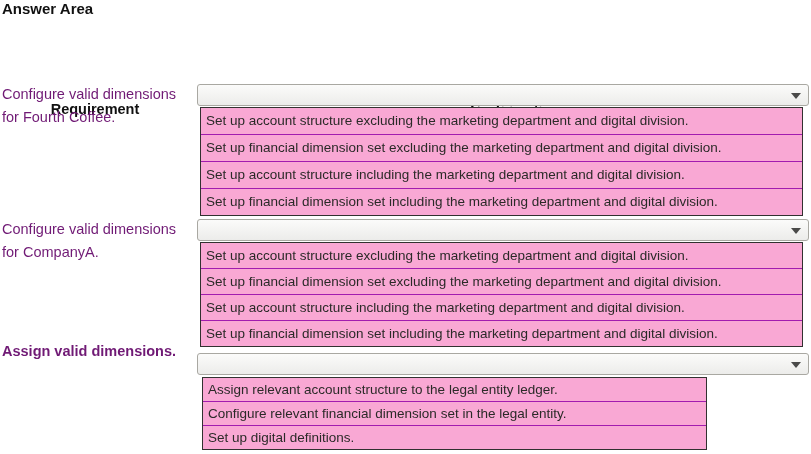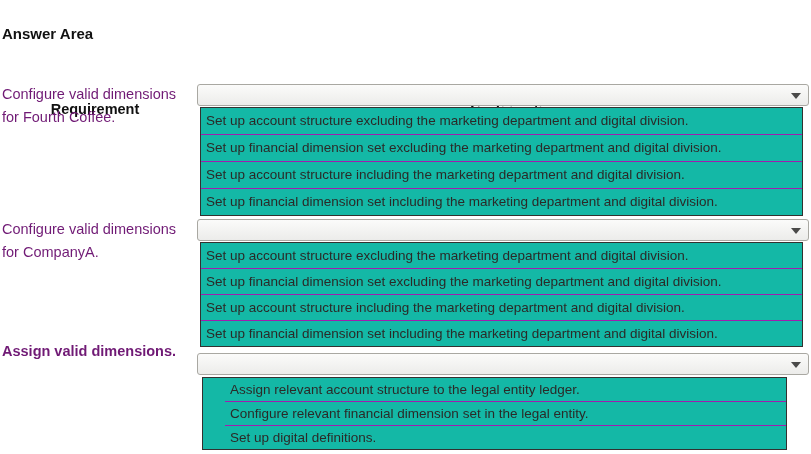--- a/index.html
+++ b/index.html
@@ -1,21 +1,21 @@
 <!DOCTYPE html>
 <html><head>
 <meta charset="utf-8">
 <style>
   html,body{margin:0;padding:0;}
   body{
     width:811px;height:454px;position:relative;background:#ffffff;
     font-family:"Liberation Sans",sans-serif;overflow:hidden;
   }
   .title{
-    position:absolute;left:2px;top:0;font-size:15px;font-weight:bold;color:#111;line-height:17px;margin-top:25px;
+    position:absolute;left:2px;top:0;font-size:15px;font-weight:bold;color:#111;line-height:17px;
   }
   .hdr{
     position:absolute;top:54px;font-size:14.5px;font-weight:bold;color:#111;
     text-align:center;line-height:17px;margin-top:47px;
   }
   .hdr-req{left:0;width:190px;}
   .hdr-cfg{left:208px;width:612px;font-family:Liberation Serif, serif;}
   .req-label{
     position:absolute;left:2px;width:192px;font-size:14.5px;line-height:23px;color:#701a75;
   }
@@ -33,25 +33,25 @@
   .dd3{top:353px;}
   .dd-value{
     position:absolute;left:6px;top:0;line-height:20px;font-size:13.5px;color:#2b2a28;white-space:nowrap;
   }
   .dd-arrow{
     position:absolute;right:7px;top:8px;width:0;height:0;
     border-left:5.5px solid transparent;border-right:5.5px solid transparent;
     border-top:6px solid #4a4a49;
   }
   .options{
-    position:absolute;background:#14b8a6;border:1.5px solid #323130;box-sizing:border-box;
+    position:absolute;background:#f9a8d4;border:1.5px solid #323130;box-sizing:border-box;
   }
   .opts1{left:200px;top:107px;width:603px;}
   .opts2{left:200px;top:242px;width:603px;}
-  .opts3{left:202px;top:377px;width:585px;padding-left:22px;}
+  .opts3{left:202px;top:377px;width:505px;}
   .opt{
     height:26px;line-height:26px;font-size:13.5px;color:#2b2a28;
     padding-left:5px;border-top:1px solid #a21caf;white-space:nowrap;overflow:hidden;
   }
   .opt:first-child{border-top:none;}
   .opts2 .opt{height:25px;line-height:25px;}
   .opts3 .opt{height:23px;line-height:23px;}
 </style>
 </head>
 <body>

